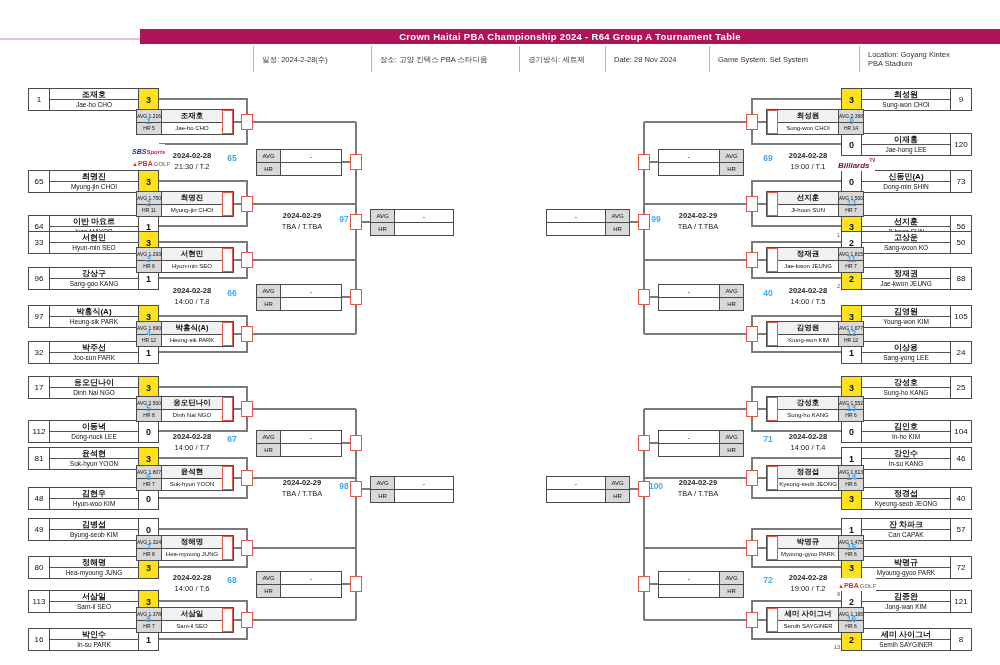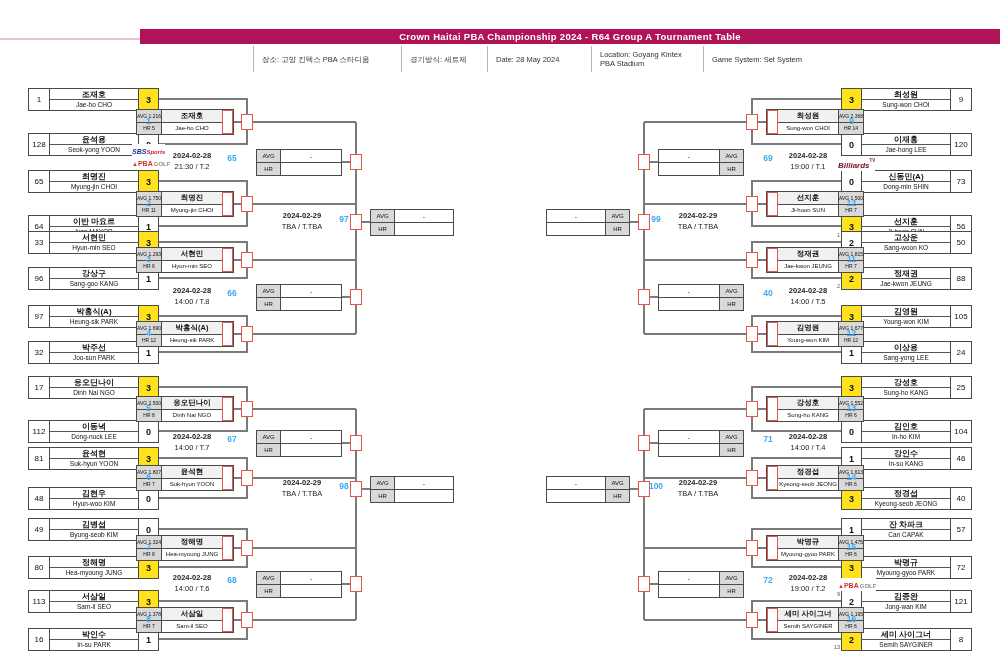--- a/index.html
+++ b/index.html
@@ -78,49 +78,42 @@
 </style>
 </head>
 <body>
 
 <div class="page">
   <div class="pink-line"></div>
   <div class="banner">Crown Haitai PBA Championship 2024 - R64 Group A Tournament Table</div>
 
 
   <div class="info-row">
+    <div class="info-cell" style="width:118px">일정: 2024-2-28(수)</div>
     <div class="info-cell" style="width:148px">장소: 고양 킨텍스 PBA 스타디움</div>
     <div class="info-cell" style="width:86px">경기방식: 세트제</div>
-    <div class="info-cell" style="width:104px">Date: 28 May 2024</div>
+    <div class="info-cell" style="width:104px">Date: 28 Nov 2024</div>
+    <div class="info-cell" style="width:150px">Game System: Set System</div>
     <div class="info-cell" style="width:112px">Location: Goyang Kintex PBA Stadium</div>
-    <div class="info-cell" style="width:150px">Game System: Set System</div>
   </div>
 
   <div id="bracket">
       <div class="ln" style="left: 159px; top: 98px; width: 88px; height: 1.5px;"></div>
       <div class="ln" style="left: 159px; top: 143px; width: 88px; height: 1.5px;"></div>
       <div class="ln" style="left: 246px; top: 98px; width: 1.5px; height: 46.5px;"></div>
       <div class="ln" style="left: 247px; top: 121px; width: 109px; height: 1.5px;"></div>
       <div class="ln" style="left: 234px; top: 121px; width: 13px; height: 1.5px;"></div>
       <div class="prow" style="left: 28px; top: 88px; width: 131px;">
     <div class="pcell seed">1</div>
     <div class="pcell pname">
       <div class="kr">조재호</div>
       <div class="en">Jae-ho CHO</div>
     </div>
     <div class="pcell score win">3</div>
   </div>
-      <div class="prow" style="left: 28px; top: 133px; width: 131px;">
-    <div class="pcell seed">128</div>
-    <div class="pcell pname">
-      <div class="kr">윤석용</div>
-      <div class="en">Seok-yong YOON</div>
-    </div>
-    <div class="pcell score">0</div>
-  </div>
       <div class="mnum" style="left: 138px; top: 116px; width: 21px;"><span>1</span></div>
       <div class="statbox" style="left: 136px; top: 109px;">
     <div class="stat-labels">
       <div class="sl">AVG 1.216</div>
       <div class="sl">HR 5</div>
     </div>
     <div class="stat-names">
       <div class="skr">조재호</div>
       <div class="sen">Jae-ho CHO</div>
     </div>

